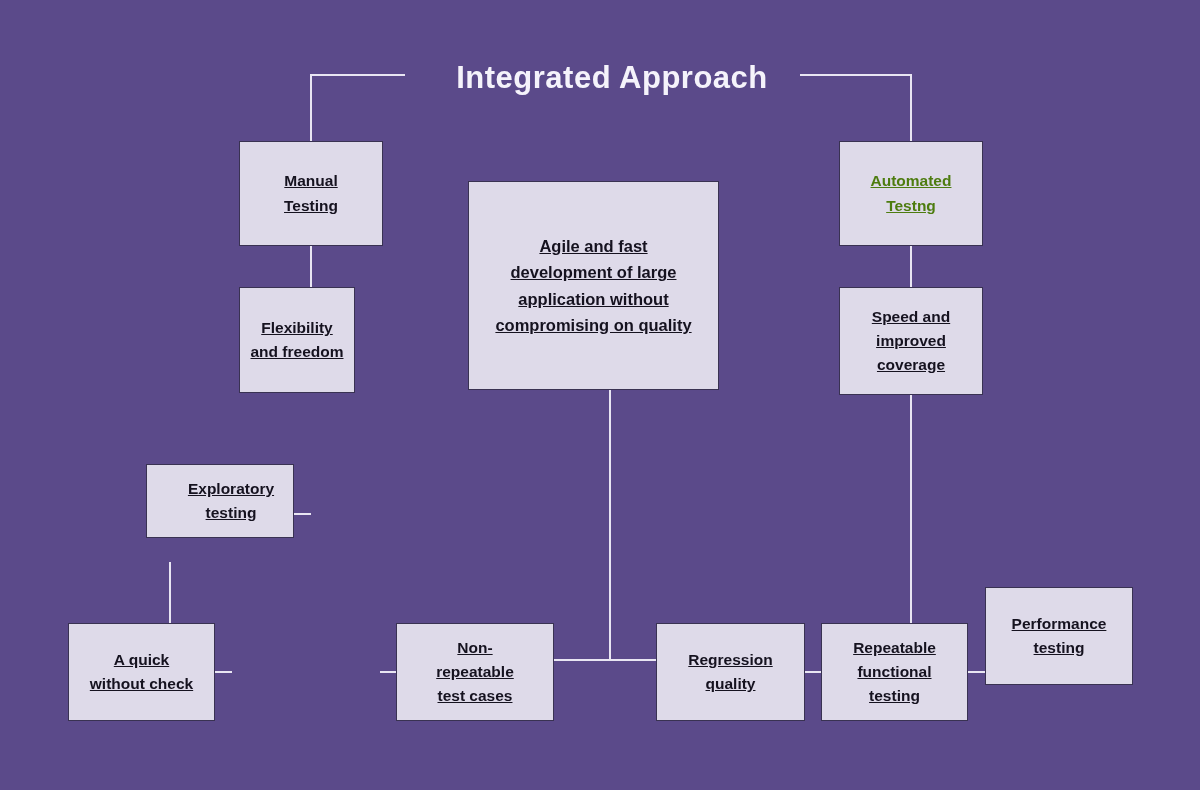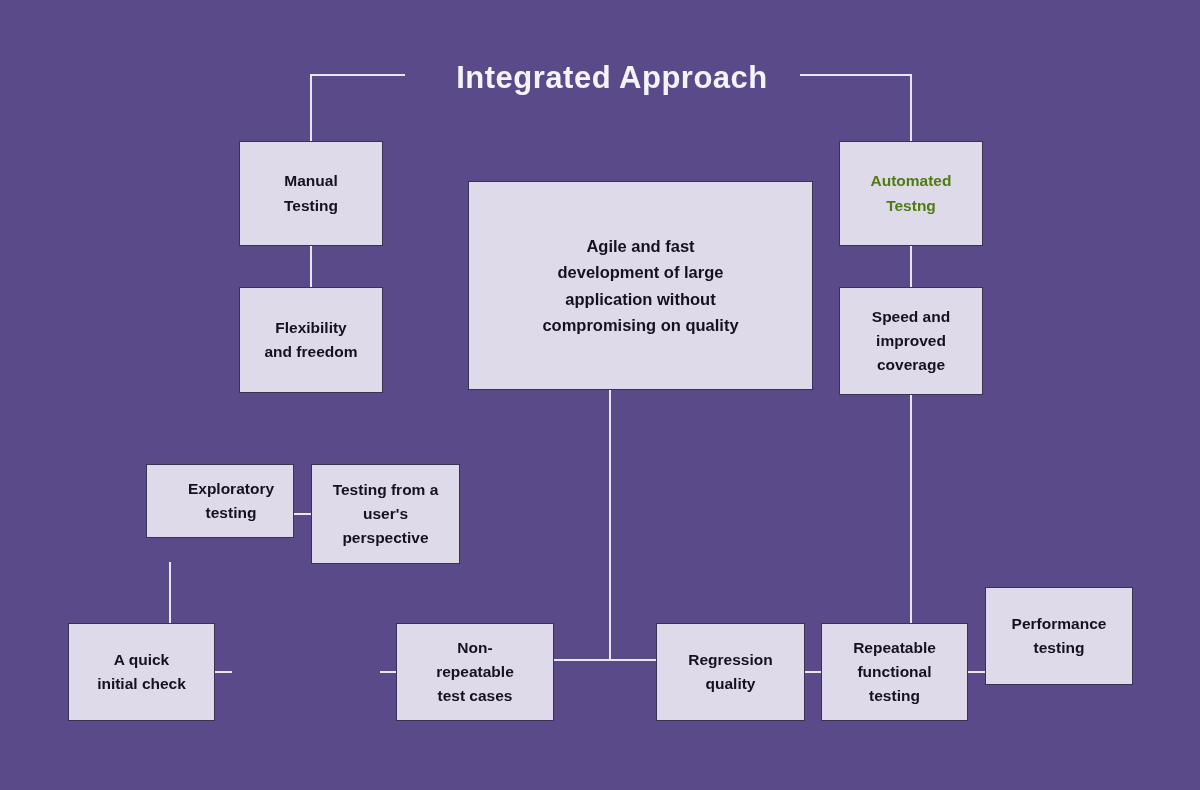--- a/index.html
+++ b/index.html
@@ -29,20 +29,21 @@
     display: flex;
     align-items: center;
     justify-content: center;
     text-align: center;
     white-space: pre-line;
     font-weight: 600;
     font-size: 15.5px;
     line-height: 1.55;
     padding: 6px;
     box-sizing: border-box;
+    text-decoration: underline;
   }
   .node.big {
     font-size: 16.5px;
     line-height: 1.6;
   }
   .line {
     position: absolute;
   }
 </style>
 </head>
@@ -68,40 +69,37 @@
   <div class="line" style="left: 294px; top: 513px; width: 17px; height: 2px; background: rgb(233, 230, 243);"></div>
   <div class="line" style="left: 169px; top: 562px; width: 2px; height: 61px; background: rgb(233, 230, 243);"></div>
 
   <div class="line" style="left: 215px; top: 671px; width: 17px; height: 2px; background: rgb(233, 230, 243);"></div>
   <div class="line" style="left: 380px; top: 671px; width: 16px; height: 2px; background: rgb(233, 230, 243);"></div>
   <div class="line" style="left: 805px; top: 671px; width: 16px; height: 2px; background: rgb(233, 230, 243);"></div>
   <div class="line" style="left: 968px; top: 671px; width: 17px; height: 2px; background: rgb(233, 230, 243);"></div>
 
   <div class="node" style="left: 239px; top: 141px; width: 144px; height: 105px; background: rgb(222, 218, 233); border: 1px solid rgb(57, 50, 82); color: rgb(21, 18, 31);">Manual
 Testing</div>
-  <div class="node" style="left: 239px; top: 287px; width: 144px; height: 106px; background: rgb(222, 218, 233); border: 1px solid rgb(57, 50, 82); color: rgb(21, 18, 31);">Flexibility
+  <div class="node" style="left: 239px; top: 287px; width: 116px; height: 106px; background: rgb(222, 218, 233); border: 1px solid rgb(57, 50, 82); color: rgb(21, 18, 31);">Flexibility
 and freedom</div>
-  <div class="node big" style="left: 468px; top: 181px; width: 345px; height: 209px; background: rgb(222, 218, 233); border: 1px solid rgb(57, 50, 82); color: rgb(21, 18, 31);">Agile and fast
+  <div class="node big" style="left: 468px; top: 181px; width: 251px; height: 209px; background: rgb(222, 218, 233); border: 1px solid rgb(57, 50, 82); color: rgb(21, 18, 31);">Agile and fast
 development of large
 application without
 compromising on quality</div>
   <div class="node" style="left: 839px; top: 141px; width: 144px; height: 105px; background: rgb(222, 218, 233); border: 1px solid rgb(57, 50, 82); color: #4d7c0f;">Automated
 Testng</div>
   <div class="node" style="left: 839px; top: 287px; width: 144px; height: 108px; background: rgb(222, 218, 233); border: 1px solid rgb(57, 50, 82); color: rgb(21, 18, 31);">Speed and
 improved
 coverage</div>
 
   <div class="node" style="left: 146px; top: 464px; width: 148px; height: 74px; background: rgb(222, 218, 233); border: 1px solid rgb(57, 50, 82); color: rgb(21, 18, 31); padding-left: 28px;">Exploratory
 testing</div>
-  <div class="node" style="left: 311px; top: 464px; width: 149px; height: 100px; background: rgb(222, 218, 233); border: 1px solid rgb(57, 50, 82); color: rgb(21, 18, 31);">Testing from a
-user's
-perspective</div>
 
   <div class="node" style="left: 68px; top: 623px; width: 147px; height: 98px; background: rgb(222, 218, 233); border: 1px solid rgb(57, 50, 82); color: rgb(21, 18, 31);">A quick
-initial check</div>
+without check</div>
   <div class="node" style="left: 396px; top: 623px; width: 158px; height: 98px; background: rgb(222, 218, 233); border: 1px solid rgb(57, 50, 82); color: rgb(21, 18, 31);">Non-
 repeatable
 test cases</div>
   <div class="node" style="left: 656px; top: 623px; width: 149px; height: 98px; background: rgb(222, 218, 233); border: 1px solid rgb(57, 50, 82); color: rgb(21, 18, 31);">Regression
 quality</div>
   <div class="node" style="left: 821px; top: 623px; width: 147px; height: 98px; background: rgb(222, 218, 233); border: 1px solid rgb(57, 50, 82); color: rgb(21, 18, 31);">Repeatable
 functional
 testing</div>
   <div class="node" style="left: 985px; top: 587px; width: 148px; height: 98px; background: rgb(222, 218, 233); border: 1px solid rgb(57, 50, 82); color: rgb(21, 18, 31);">Performance
 testing</div>

